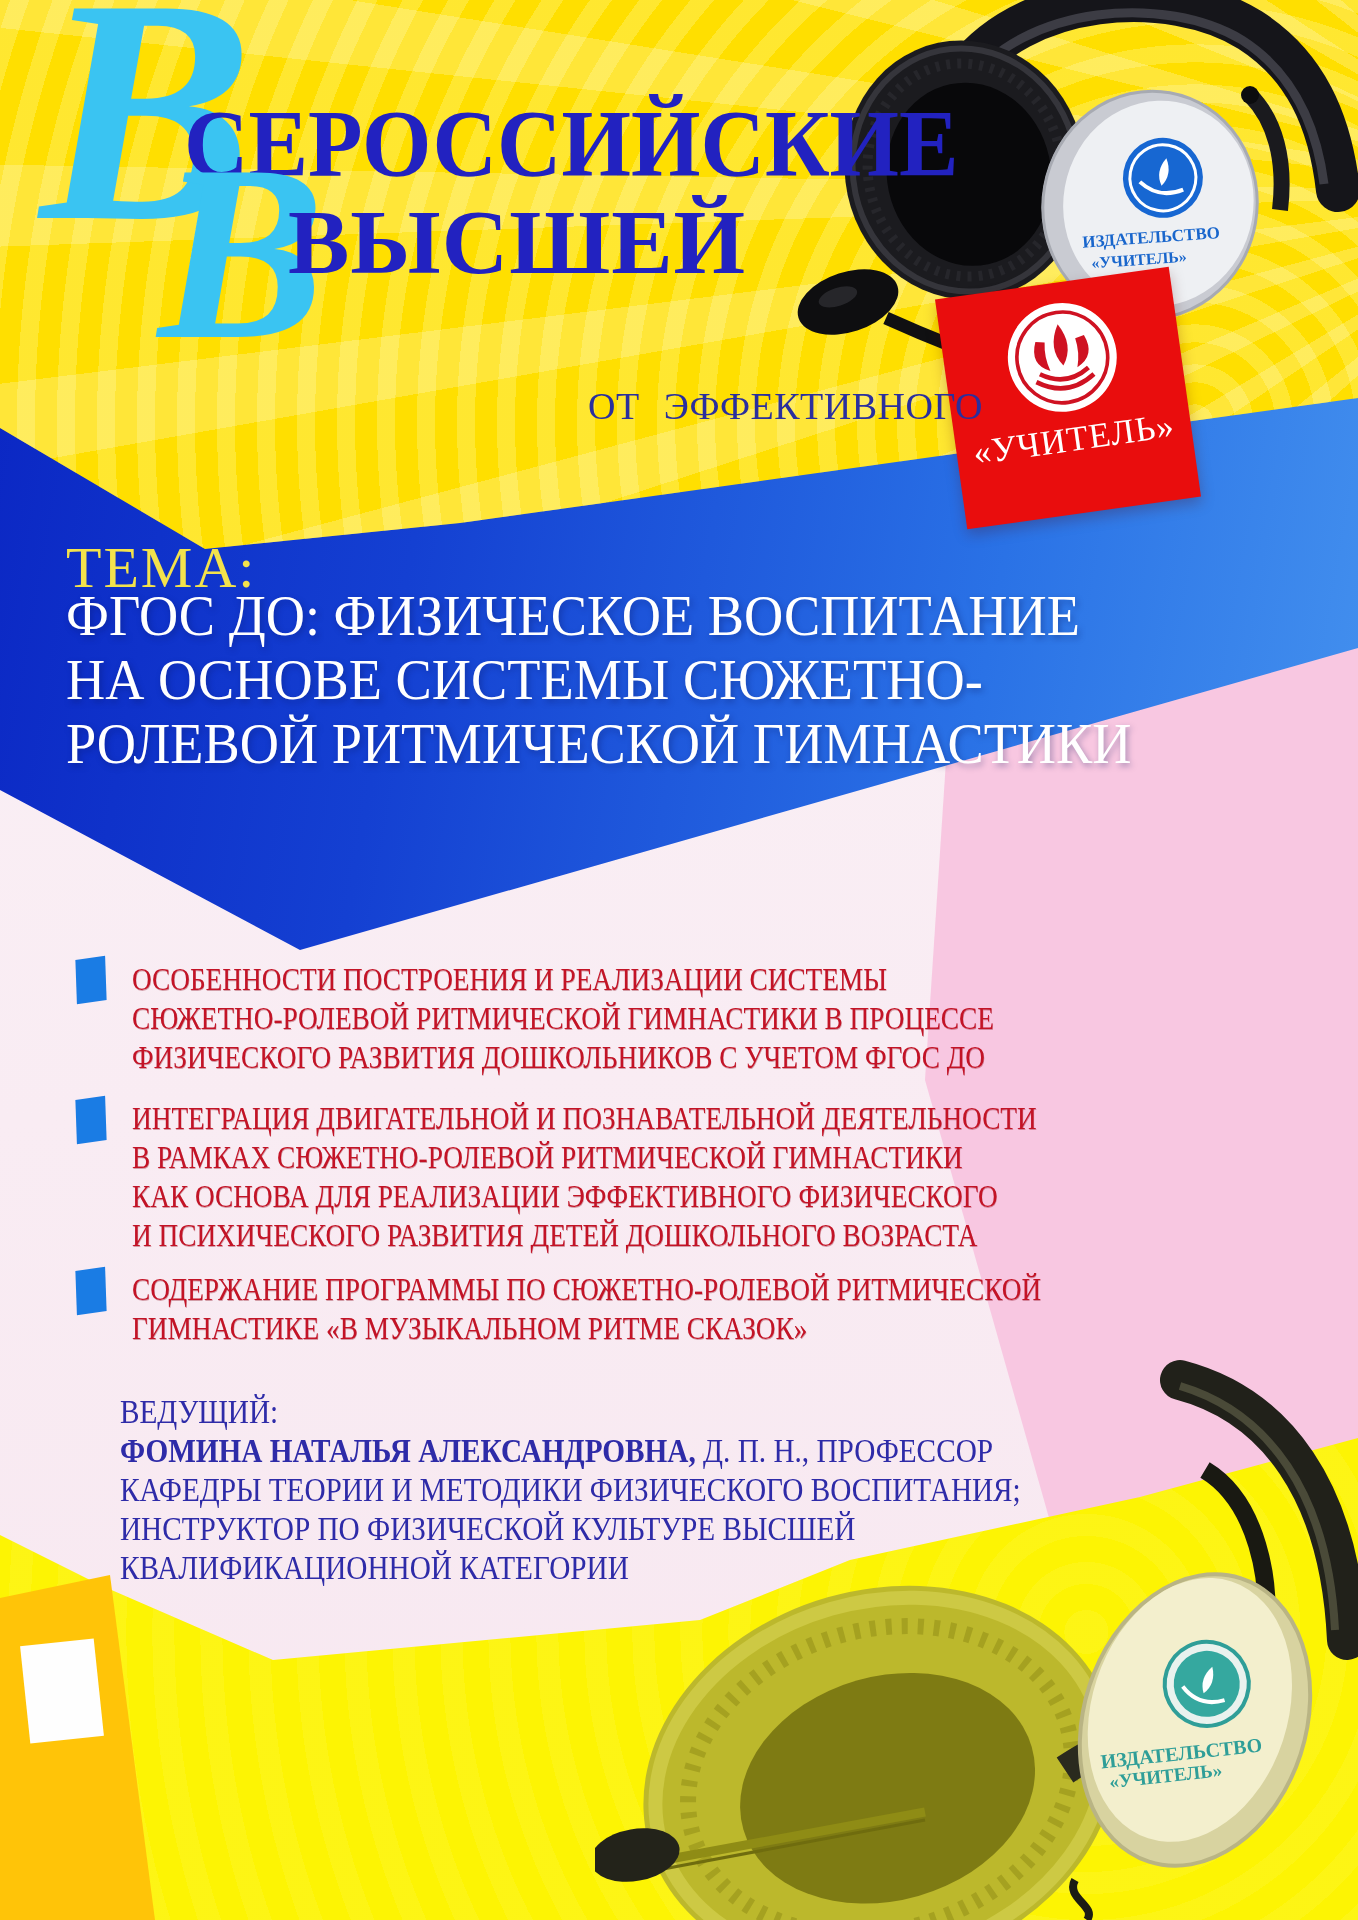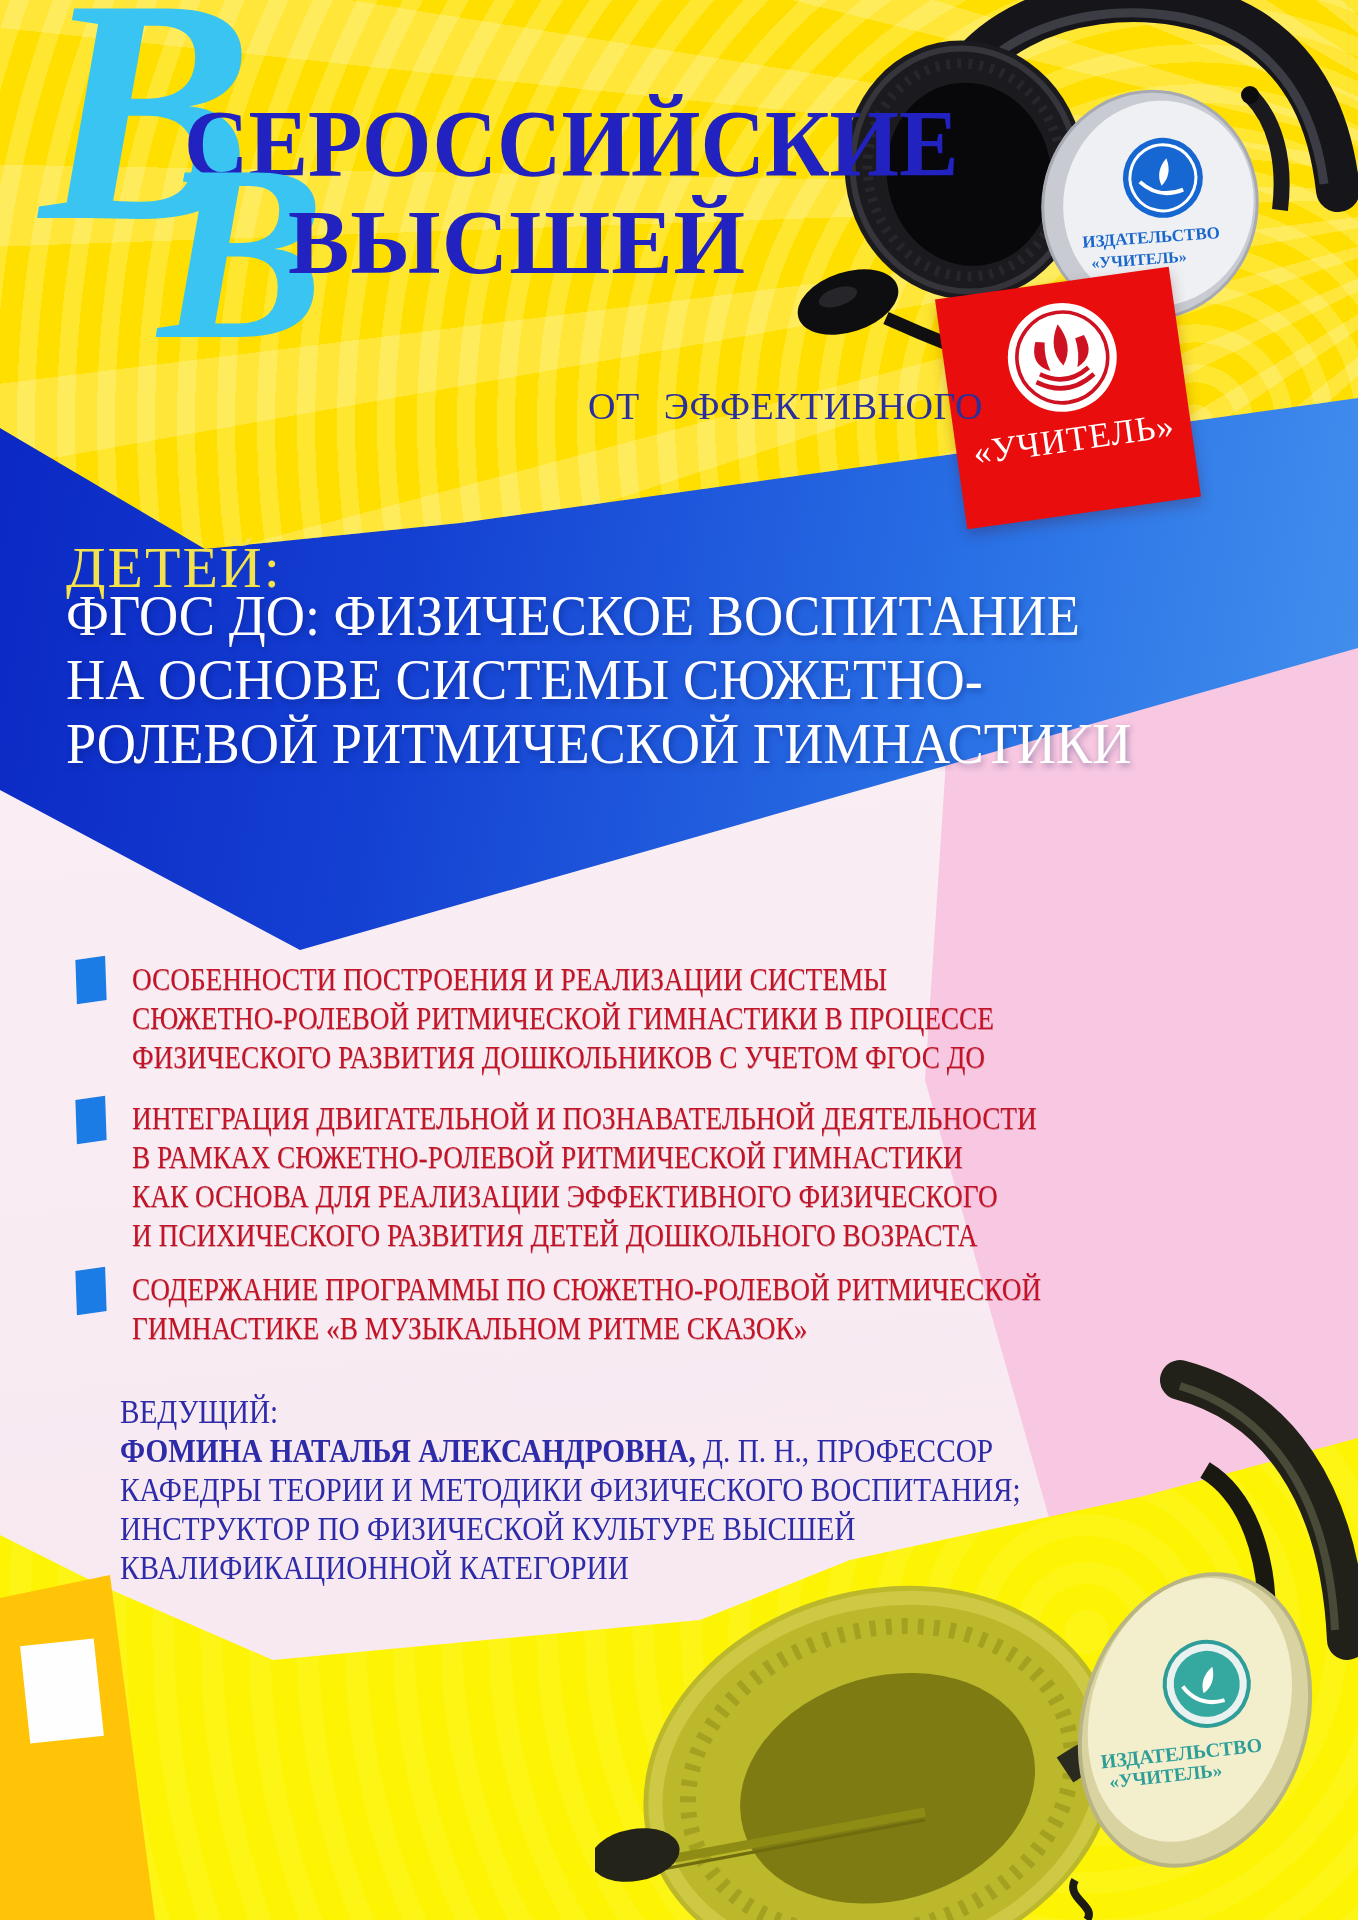--- a/index.html
+++ b/index.html
@@ -180,21 +180,21 @@
     </svg>
     <div class="cardname">«УЧИТЕЛЬ»</div>
   </div>
 
   <span class="bigb b1">В</span>
   <span class="capsline caps1">СЕРОССИЙСКИЕ</span>
   <span class="bigb b2">В</span>
   <span class="capsline caps2">ВЫСШЕЙ</span>
   <div class="subtitle">ОТ ЭФФЕКТИВНОГО</div>
 
-  <div class="theme-label">ДЕТЕЙ:</div>
+  <div class="theme-label">ТЕМА:</div>
   <div class="theme-title prelines">ФГОС ДО: ФИЗИЧЕСКОЕ ВОСПИТАНИЕ
 НА ОСНОВЕ СИСТЕМЫ СЮЖЕТНО-
 РОЛЕВОЙ РИТМИЧЕСКОЙ ГИМНАСТИКИ</div>
 
   <div class="marker m1"></div>
   <div class="marker m2"></div>
   <div class="marker m3"></div>
   <div class="bullet bt1 prelines">ОСОБЕННОСТИ ПОСТРОЕНИЯ И РЕАЛИЗАЦИИ СИСТЕМЫ
 СЮЖЕТНО-РОЛЕВОЙ РИТМИЧЕСКОЙ ГИМНАСТИКИ В ПРОЦЕССЕ
 ФИЗИЧЕСКОГО РАЗВИТИЯ ДОШКОЛЬНИКОВ С УЧЕТОМ ФГОС ДО</div>

